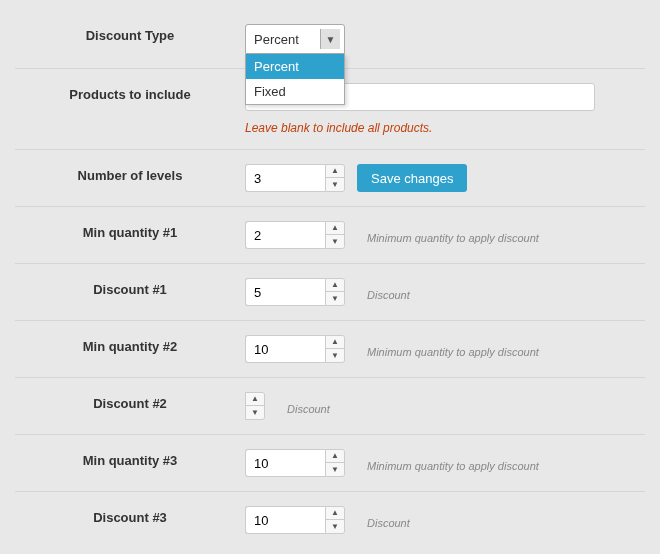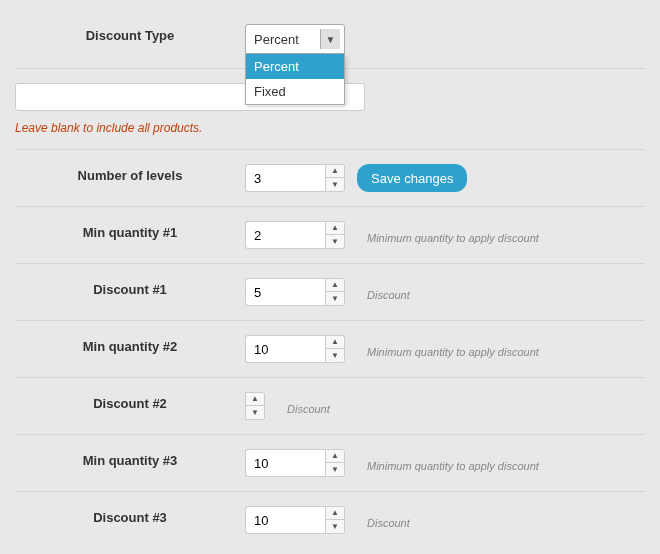--- a/index.html
+++ b/index.html
@@ -134,21 +134,21 @@
       color: #555;
       line-height: 1;
     }
     .spinner-btn:first-child {
       border-bottom: 1px solid #ccc;
     }
     .save-btn {
       background: #2ea2cc;
       color: #fff;
       border: none;
-      border-radius: 12px;
+      border-radius: 3px;
       padding: 5px 14px;
       font-size: 13px;
       cursor: pointer;
       height: 28px;
       margin-left: 6px;
     }
     .field-hint {
       font-style: italic;
       font-size: 11px;
       color: #888;
@@ -169,20 +169,21 @@
       </div>
       <div class="dropdown-list">
         <div class="dropdown-option selected">Percent</div>
         <div class="dropdown-option">Fixed</div>
       </div>
     </div>
   </div>
 </div>
 
 <div class="form-row">
+  <div class="form-label">Products to include</div>
   <div class="form-control">
     <input type="text" class="text-input" value="" style="">
     <div class="hint-text">Leave blank to include all products.</div>
   </div>
 </div>
 
 <div class="form-row">
   <div class="form-label">Number of levels</div>
   <div class="form-control" style="align-items:center;">
     <div class="spinner-wrapper">

